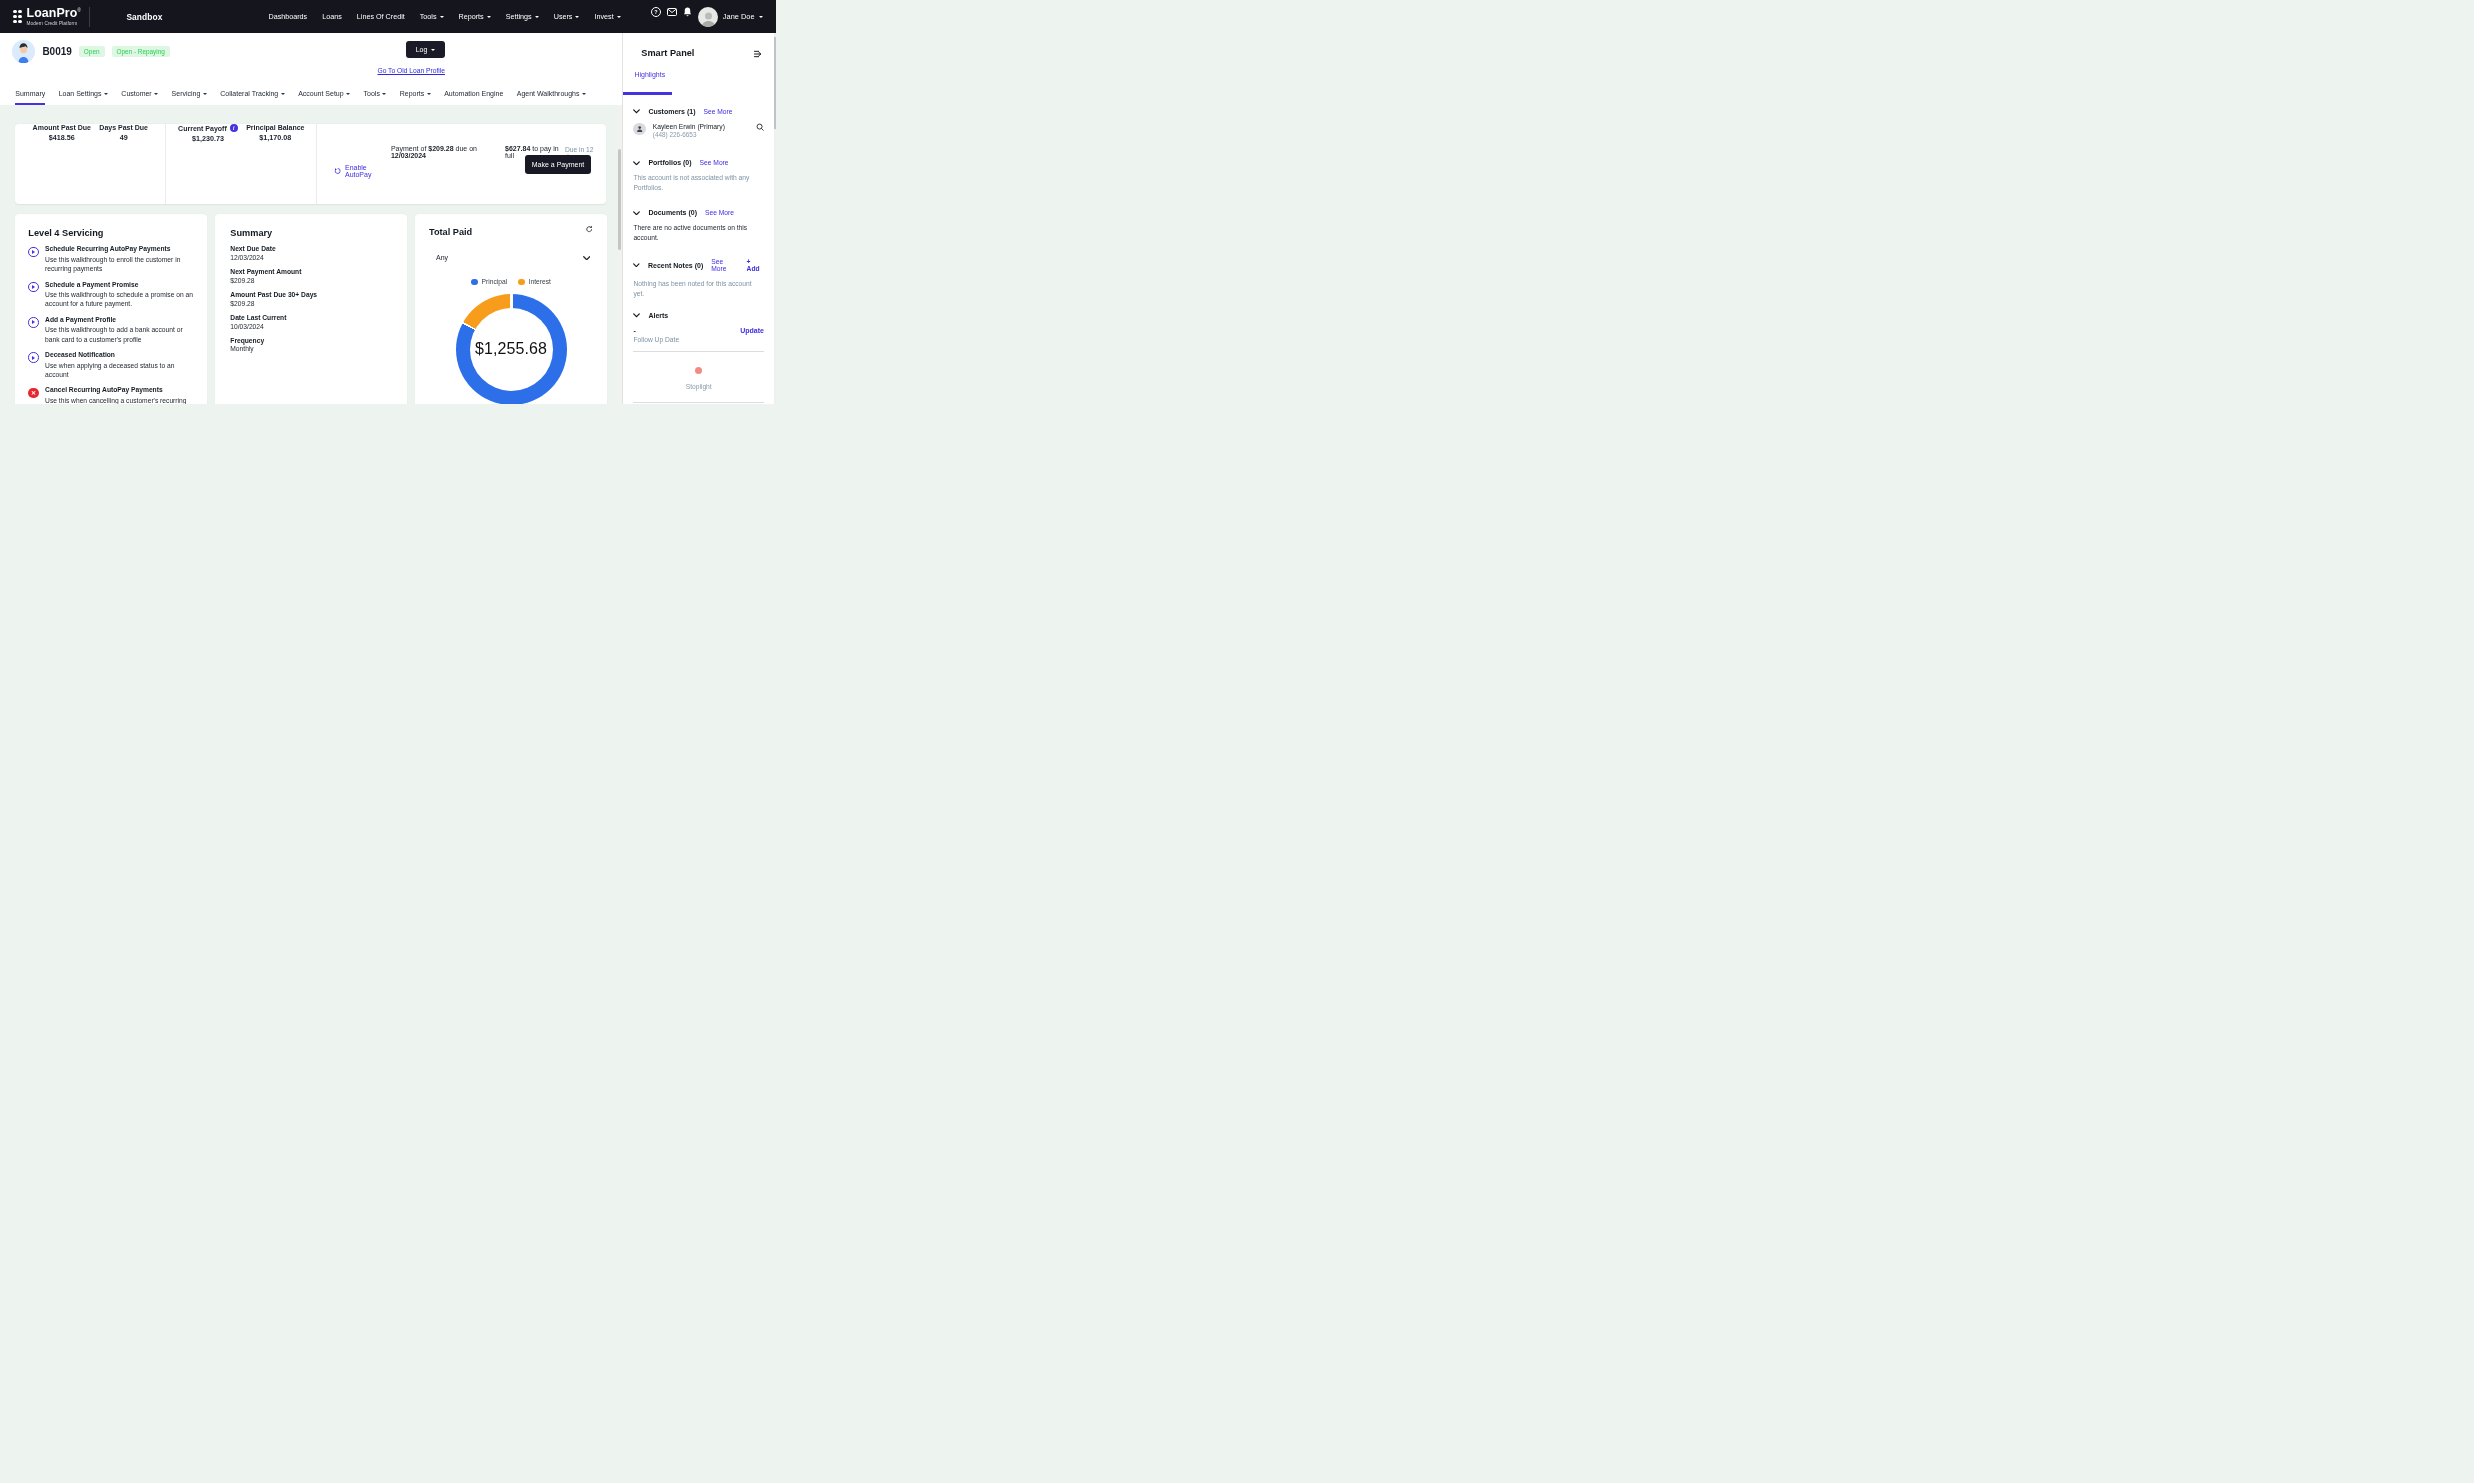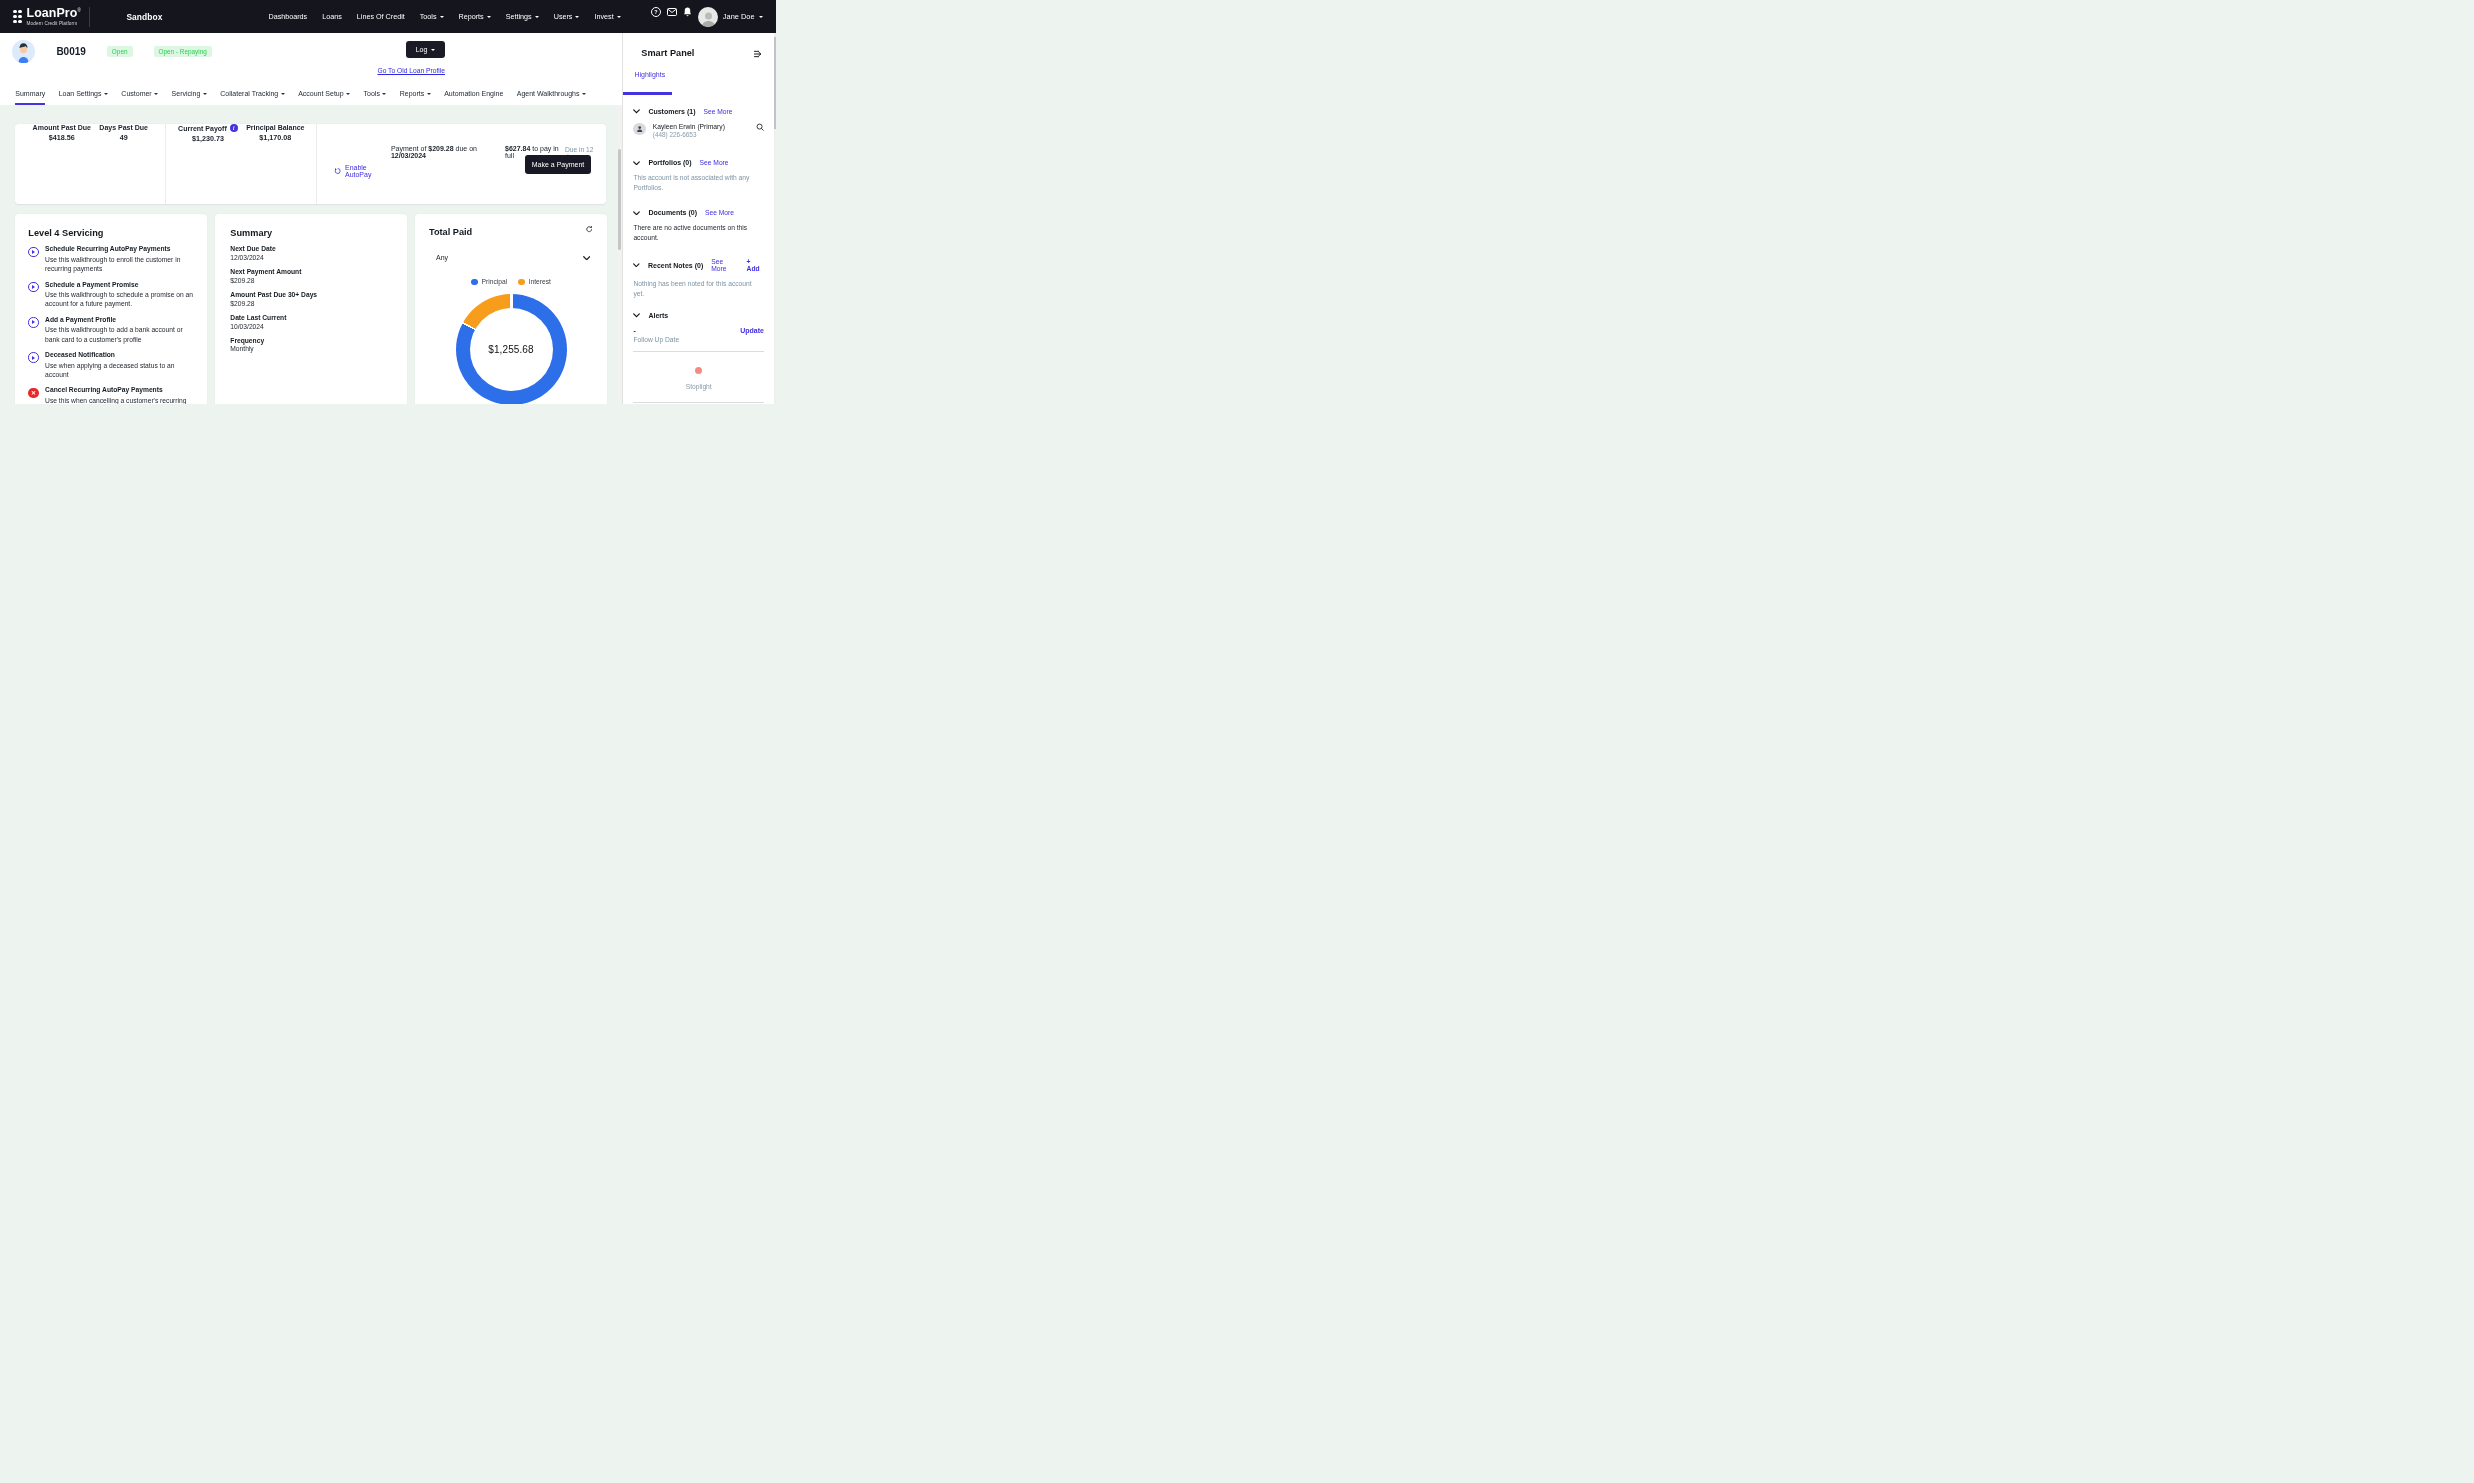--- a/index.html
+++ b/index.html
@@ -21,21 +21,21 @@
   .nav-item{font-size:7.2px;color:#fff;display:flex;align-items:center;gap:3px;cursor:pointer;white-space:nowrap;}
   .caret{width:0;height:0;border-left:2.2px solid transparent;border-right:2.2px solid transparent;border-top:2.7px solid #fff;display:inline-block;}
   .nav-right{margin-left:auto;display:flex;gap:5px;}
   .icon-btn{width:11px;height:11px;display:flex;align-items:center;justify-content:center;cursor:pointer;}
   .help-circle{width:8.4px;height:8.4px;border:0.8px solid #fff;border-radius:50%;
     font-size:5.4px;font-weight:700;display:flex;align-items:center;justify-content:center;color:#fff;}
   .nav-avatar{width:20px;height:20px;border-radius:50%;background:#e8e8e6;overflow:hidden;display:flex;align-items:flex-end;justify-content:center;}
   .user-chip{display:flex;align-items:center;gap:4.5px;font-size:7.4px;cursor:pointer;}
   
   .header-band{position:absolute;top:33px;left:0;width:622px;height:72px;background:#fff;}
-  .loan-row{position:absolute;top:7px;left:12.4px;display:flex;align-items:center;gap:21px;text-align:center;}
+  .loan-row{position:absolute;top:7px;left:12.4px;display:flex;align-items:center;gap:7px;text-align:center;}
   .loan-avatar{width:23px;height:23px;border-radius:50%;background:#e3eefc;overflow:hidden;}
   .loan-id{font-size:10px;font-weight:700;color:#161d26;}
   .badge{background:#ddf7e4;color:#2bd04d;font-size:6.4px;padding:2px 5px;border-radius:2px;white-space:nowrap;}
   .log-btn{position:absolute;top:8.4px;right:177px;background:#1b1b27;color:#fff;border:none;border-radius:3px;
     width:39px;height:16.3px;font-size:7px;display:flex;align-items:center;justify-content:center;gap:4px;cursor:pointer;font-family:inherit;}
   .old-profile-link{position:absolute;top:34px;right:177px;font-size:6.7px;color:#2f28df;text-decoration:underline;cursor:pointer;}
   .tabs{position:absolute;left:15.3px;bottom:0;display:flex;gap:13.4px;align-items:flex-end;}
   .tab{font-size:7px;color:#1d2530;padding-bottom:8px;display:flex;align-items:center;gap:2.5px;cursor:pointer;position:relative;white-space:nowrap;}
   .tab .caret{border-top-color:#2a3240;border-left-width:2px;border-right-width:2px;border-top-width:2.5px;}
   .tab.active{font-weight:400;}
@@ -82,21 +82,21 @@
   .tp-refresh{cursor:pointer;margin-top:-2.5px;}
   .tp-select{margin:13.4px 3px 0 7px;display:flex;align-items:center;justify-content:space-between;cursor:pointer;height:15px;}
   .tp-select .sel-val{font-size:7px;color:#20262e;}
   .legend{display:flex;justify-content:center;gap:11px;margin-top:13px;align-items:center;}
   .legend-item{display:flex;align-items:center;gap:4px;font-size:6.7px;color:#3a424b;}
   .legend-dot{width:6.4px;height:6.4px;border-radius:50%;}
   .donut-wrap{position:relative;width:111px;height:111px;margin:8.4px auto 0;}
   .donut{width:100%;height:100%;border-radius:50%;}
   .donut-hole{position:absolute;left:14px;top:14px;right:14px;bottom:14px;background:#fff;border-radius:50%;
     display:flex;align-items:center;justify-content:center;}
-  .donut-total{font-size:10px;color:#111;font-weight:400;letter-spacing:0.1px;}
+  .donut-total{font-size:16px;color:#111;font-weight:400;letter-spacing:0.1px;}
   
   .smart-panel{position:absolute;top:33px;right:0;width:154px;height:371px;background:#fff;border-left:0.5px solid #e2e2e2;box-sizing:border-box;}
   .sp-head{display:flex;justify-content:space-between;align-items:flex-end;padding:15px 12px 0 18.3px;}
   .sp-title{font-size:9.2px;font-weight:700;color:#13191f;}
   .sp-tab{color:#4433e0;font-size:7px;margin:13px 0 0 11.4px;display:inline-block;cursor:pointer;}
   .sp-tab-bar{width:49px;height:2.5px;background:#4433e0;margin-top:13px;}
   .sp-body{padding:0 12px 0 10.4px;}
   .sp-section-head{display:flex;align-items:center;gap:8px;margin-top:13.4px;}
   .sp-section-head .sec-title{font-size:7px;font-weight:700;color:#13191f;flex:0 0 auto;}
   .sp-link{color:#3d2de2;font-size:6.7px;cursor:pointer;}

